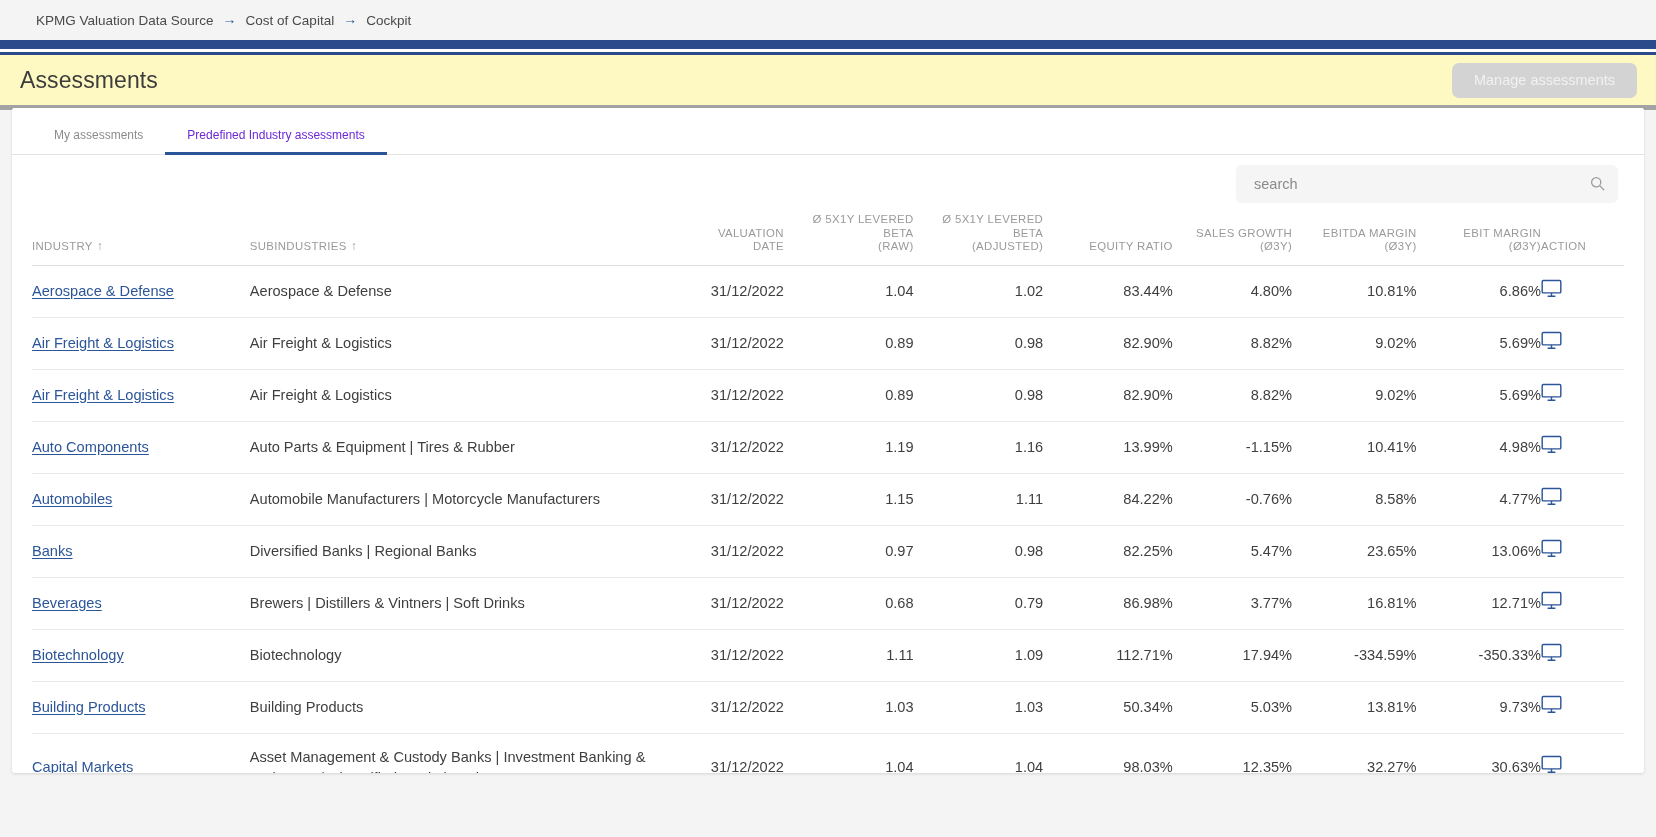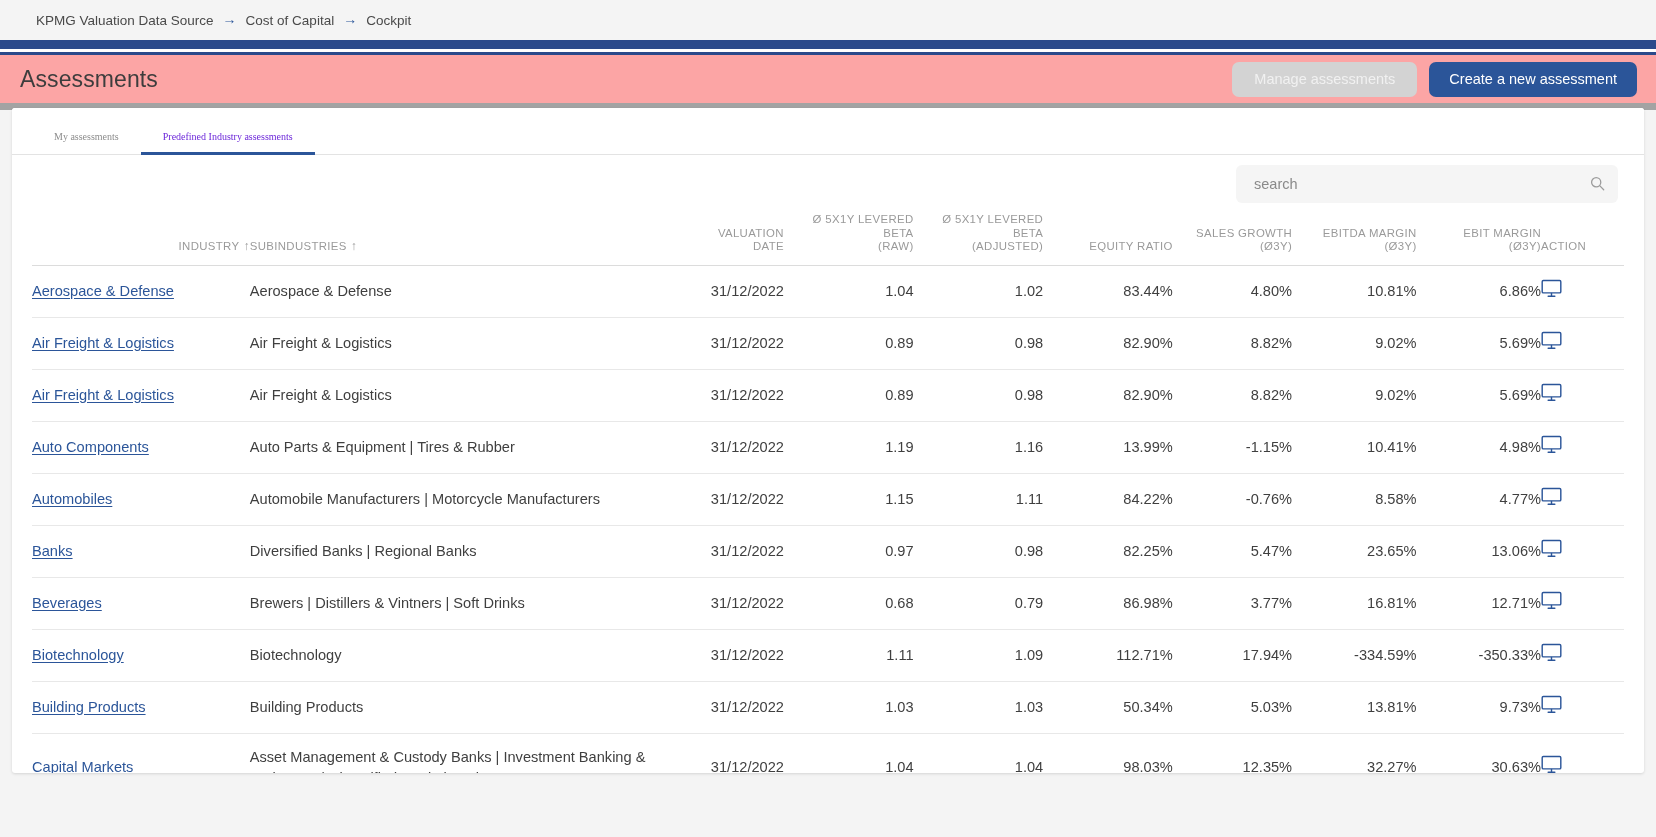--- a/index.html
+++ b/index.html
@@ -28,24 +28,24 @@
   }
 
   
   .brandbars { width: 100%; }
   .bar-thick { height: 9px; background: #2b4a8b; }
   .bar-gap   { height: 3px; background: #ffffff; }
   .bar-thin  { height: 3px; background: #2b4a8b; }
 
   
   .titlerow {
-    height: 55px; background: #fca5a5;
+    height: 55px; background: #fef9c3;
     display: flex; align-items: center; justify-content: space-between;
     padding: 0 19px 0 20px;
-    border-bottom: 7px solid #a3a3a3;
+    border-bottom: 5px solid #a3a3a3;
   }
   .page-title { font-size: 23px; color: #3d3d3d; font-weight: 400; letter-spacing: .1px; }
   .title-actions { display: flex; align-items: center; gap: 12px; }
   .btn {
     border: none; border-radius: 7px;
     font-family: "Liberation Sans", sans-serif;
     font-size: 14.5px; cursor: pointer; white-space: nowrap;
   }
   .btn-disabled {
     background: #d3d3d3; color: #f1f1f1;
@@ -67,25 +67,25 @@
   }
 
   
   .tabs {
     display: flex; align-items: flex-end;
     height: 47px; padding-left: 20px;
     border-bottom: 1px solid #e3e3e3;
     background: #ffffff;
   }
   .tab {
-    font-size: 10px; color: #8c8c8c;
+    font-size: 12px; color: #8c8c8c;
     padding: 0 22px 12px 22px;
     cursor: pointer; position: relative;
     background: transparent; border: none;
-    font-family: Liberation Serif, serif;
+    font-family: Liberation Sans, sans-serif;
   }
   .tab.active { color: #6d28d9; }
   .tab.active::after {
     content: ""; position: absolute; left: 0; right: 0; bottom: -1px;
     height: 3px; background: #2b5599;
   }
 
   
   .searchrow {
     height: 58px; display: flex; align-items: center; justify-content: flex-end;
@@ -110,21 +110,21 @@
   .tablewrap { padding: 0 20px; }
   table.grid { width: 100%; border-collapse: collapse; table-layout: fixed; }
   table.grid thead th {
     font-size: 11.4px; color: #9a9a9a; font-weight: 400;
     letter-spacing: .35px;
     padding: 0 0 11px 0;
     vertical-align: bottom;
     border-bottom: 1px solid #dcdcdc;
     line-height: 13.5px;
   }
-  th.c-industry    { text-align: right;  width: 210px; padding-left: 2px; }
+  th.c-industry    { text-align: left;  width: 210px; padding-left: 2px; }
   th.c-subind      { text-align: left;  width: 410px; padding-left: 9px; }
   th.c-valdate     { text-align: right; width: 105px; }
   th.c-betaraw     { text-align: right; width: 125px; padding-right: 2px; }
   th.c-betaadj     { text-align: right; width: 125px; padding-right: 3px; }
   th.c-equity      { text-align: right; width: 125px; padding-right: 3px; }
   th.c-sales       { text-align: right; width: 115px; padding-right: 4px; }
   th.c-ebitda      { text-align: right; width: 120px; padding-right: 3px; }
   th.c-ebit        { text-align: right; width: 120px; padding-right: 3px; }
   th.c-action      { text-align: left;  width: 80px;  padding-left: 20px; }
   .sort-arrow { color: #9a9a9a; font-size: 12px; margin-left: 4px; }
@@ -168,21 +168,20 @@
   <div class="brandbars">
     <div class="bar-thick"></div>
     <div class="bar-gap"></div>
     <div class="bar-thin"></div>
   </div>
 
   <div class="titlerow">
     <div class="page-title">Assessments</div>
     <div class="title-actions">
       <button class="btn btn-disabled">Manage assessments</button>
-      <button class="btn btn-primary">Create a new assessment</button>
     </div>
   </div>
 
   <div class="card">
 
     <div class="tabs">
       <button class="tab">My assessments</button>
       <button class="tab active">Predefined Industry assessments</button>
     </div>
 

